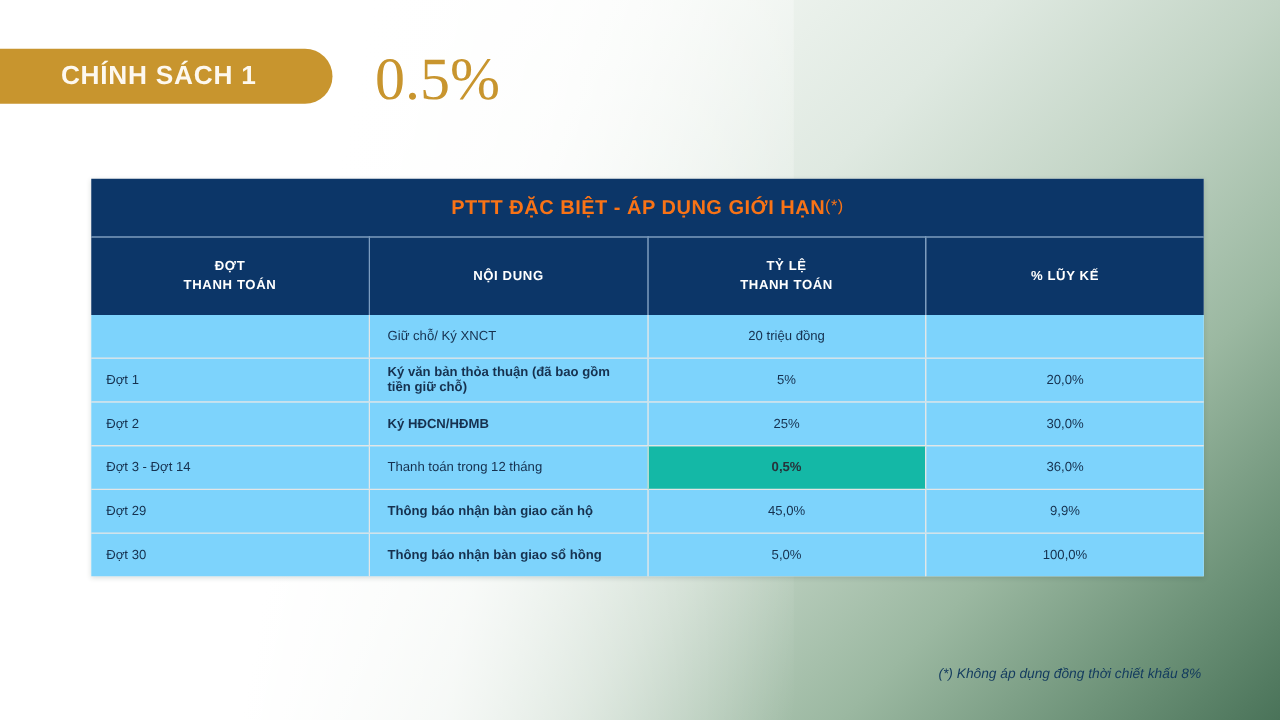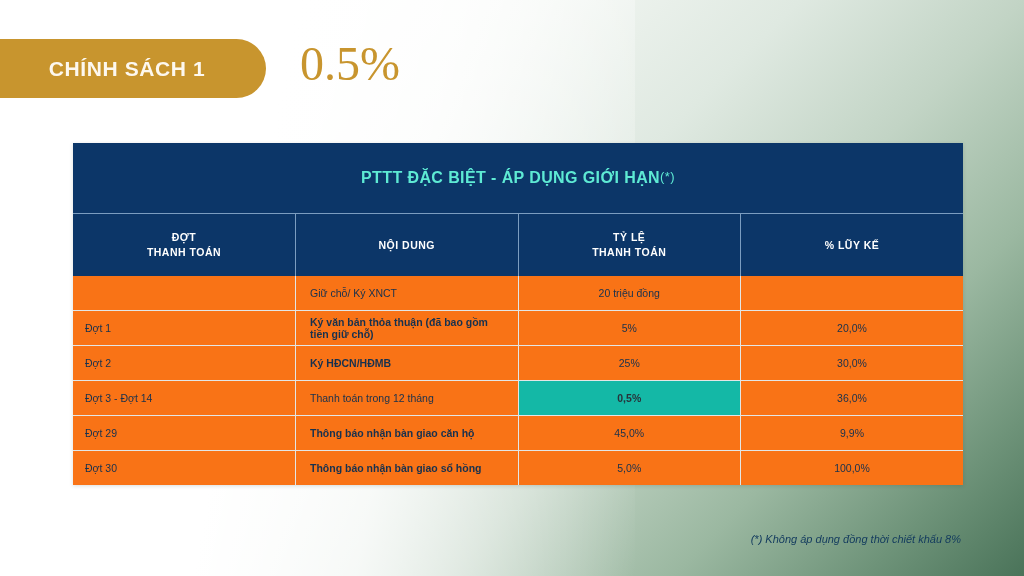--- a/index.html
+++ b/index.html
@@ -39,21 +39,21 @@
     height: 100%;
     background: linear-gradient(100deg, #ffffff 0%, #ffffff 40%, rgba(255,255,255,0.82) 62%, rgba(255,255,255,0) 100%);
     pointer-events: none;
   }
 
   
   .badge {
     position: absolute;
     left: 0;
     top: 39px;
-    height: 59px;
+    height: 44px;
     min-width: 218px;
     background: #c8952e;
     border-radius: 0 30px 30px 0;
     display: flex;
     align-items: center;
     justify-content: center;
     padding: 0 30px 0 18px;
     z-index: 5;
   }
   .badge-label {
@@ -116,27 +116,27 @@
     box-shadow: 0 1px 4px rgba(30,50,40,0.16);
   }
   table.policy {
     border-collapse: collapse;
     width: 100%;
     table-layout: fixed;
     background: #fbfbfa;
   }
   .title-row td {
     background: #0c3668;
-    color: #5eead4;
+    color: #f97316;
     text-align: center;
     font-size: 16px;
     font-weight: bold;
     letter-spacing: 0.4px;
     height: 46px;
-    padding: 12px 6px;
+    padding: 0 6px;
     border-bottom: 1px solid #7c9dc0;
   }
   .title-row .ast {
     font-size: 13px;
     font-weight: normal;
     vertical-align: 2px;
   }
   thead.cols th {
     background: #0c3668;
     color: #ffffff;
@@ -151,21 +151,21 @@
   }
   thead.cols th:first-child { border-left: none; }
 
   tbody td {
     font-size: 10.5px;
     color: #16314f;
     border-bottom: 1px solid #e3e6e6;
     border-left: 1px solid #e3e6e6;
     height: 34px;
     padding: 0 10px;
-    background: #f97316;
+    background: #7dd3fc;
   }
   tbody td:first-child { border-left: none; }
   tbody tr:last-child td { border-bottom: none; }
 
   td.c-stage { text-align: left; padding-left: 12px; }
   td.c-content { text-align: left; padding-left: 14px; }
   td.c-rate, td.c-cum { text-align: center; }
 
   td.bold { font-weight: bold; }
   td.hl {

